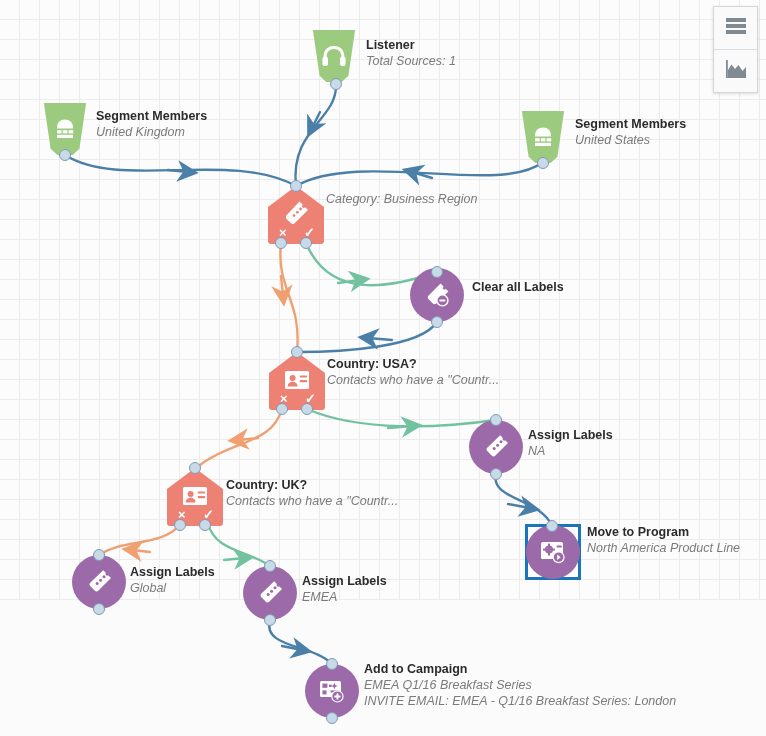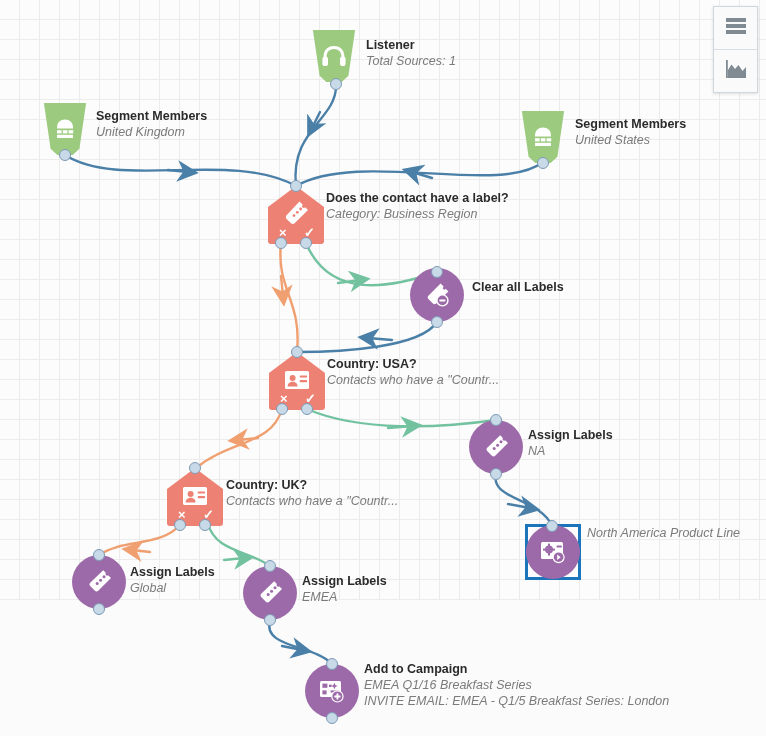--- a/index.html
+++ b/index.html
@@ -209,21 +209,20 @@
       </div>
       <div class="mark" style="left:11px;top:40px;">×</div>
       <div class="mark" style="left:36px;top:40px;">✓</div>
     </div>
     <div class="ports">
       <div class="port" style="left:22px;top:-6px;"></div>
       <div class="port" style="left:7px;top:51px;"></div>
       <div class="port" style="left:32px;top:51px;"></div>
     </div>
     <div class="label" style="left:58px;top:5px;">
-      <div class="ltitle">Does the contact have a label?</div>
       <div class="lsub">Category: Business Region</div>
     </div>
   </div>
 
   <div class="node" style="left:410px;top:268px;">
     <div class="shape circ">
       <div class="ico">
         <svg width="32" height="32" viewBox="0 0 32 32">
           <path d="M19.6 4.6 L27.4 12.4 L15.2 24.6 C14.3 25.5 12.8 25.5 11.9 24.6 L7.4 20.1 C6.5 19.2 6.5 17.7 7.4 16.8 Z" fill="#fff"></path>
           <circle cx="23.4" cy="9" r="1.6" fill="#9d6aa9"></circle>
@@ -328,20 +327,21 @@
           <circle cx="21.6" cy="20.2" r="6" fill="#fff"></circle>
           <circle cx="21.6" cy="20.2" r="4.8" fill="#9d6aa9"></circle>
           <path d="M20.2 17.4 L23.6 20.2 L20.2 23 Z" fill="#fff"></path>
         </svg>
       </div>
     </div>
     <div class="ports">
       <div class="port" style="left:21px;top:-4px;"></div>
     </div>
     <div class="label" style="left:62px;top:1px;">
+      <div class="ltitle">Move to Program</div>
       <div class="lsub">North America Product Line</div>
     </div>
   </div>
 
   <div class="node" style="left:72px;top:555px;">
     <div class="shape circ">
       <div class="ico">
         <svg width="32" height="32" viewBox="0 0 32 32">
           <path d="M20.2 4.2 L28 12 L15.2 24.8 C14.3 25.7 12.8 25.7 11.9 24.8 L7.2 20.1 C6.3 19.2 6.3 17.7 7.2 16.8 Z" fill="#fff"></path>
           <circle cx="24.2" cy="8" r="1.7" fill="#9d6aa9"></circle>
@@ -400,21 +400,21 @@
         </svg>
       </div>
     </div>
     <div class="ports">
       <div class="port" style="left:21px;top:-6px;"></div>
       <div class="port" style="left:21px;top:48px;"></div>
     </div>
     <div class="label" style="left:59px;top:-2px;">
       <div class="ltitle">Add to Campaign</div>
       <div class="lsub">EMEA Q1/16 Breakfast Series</div>
-      <div class="lsub">INVITE EMAIL: EMEA - Q1/5 Breakfast Series: London</div>
+      <div class="lsub">INVITE EMAIL: EMEA - Q1/16 Breakfast Series: London</div>
     </div>
   </div>
 
   <div id="toolbar">
     <div class="tbtn">
       <span>
         <svg width="22" height="18" viewBox="0 0 22 18">
           <rect x="1" y="1" width="20" height="4" fill="#808a93"></rect>
           <rect x="1" y="7" width="20" height="4" fill="#808a93"></rect>
           <rect x="1" y="13" width="20" height="4" fill="#808a93"></rect>

